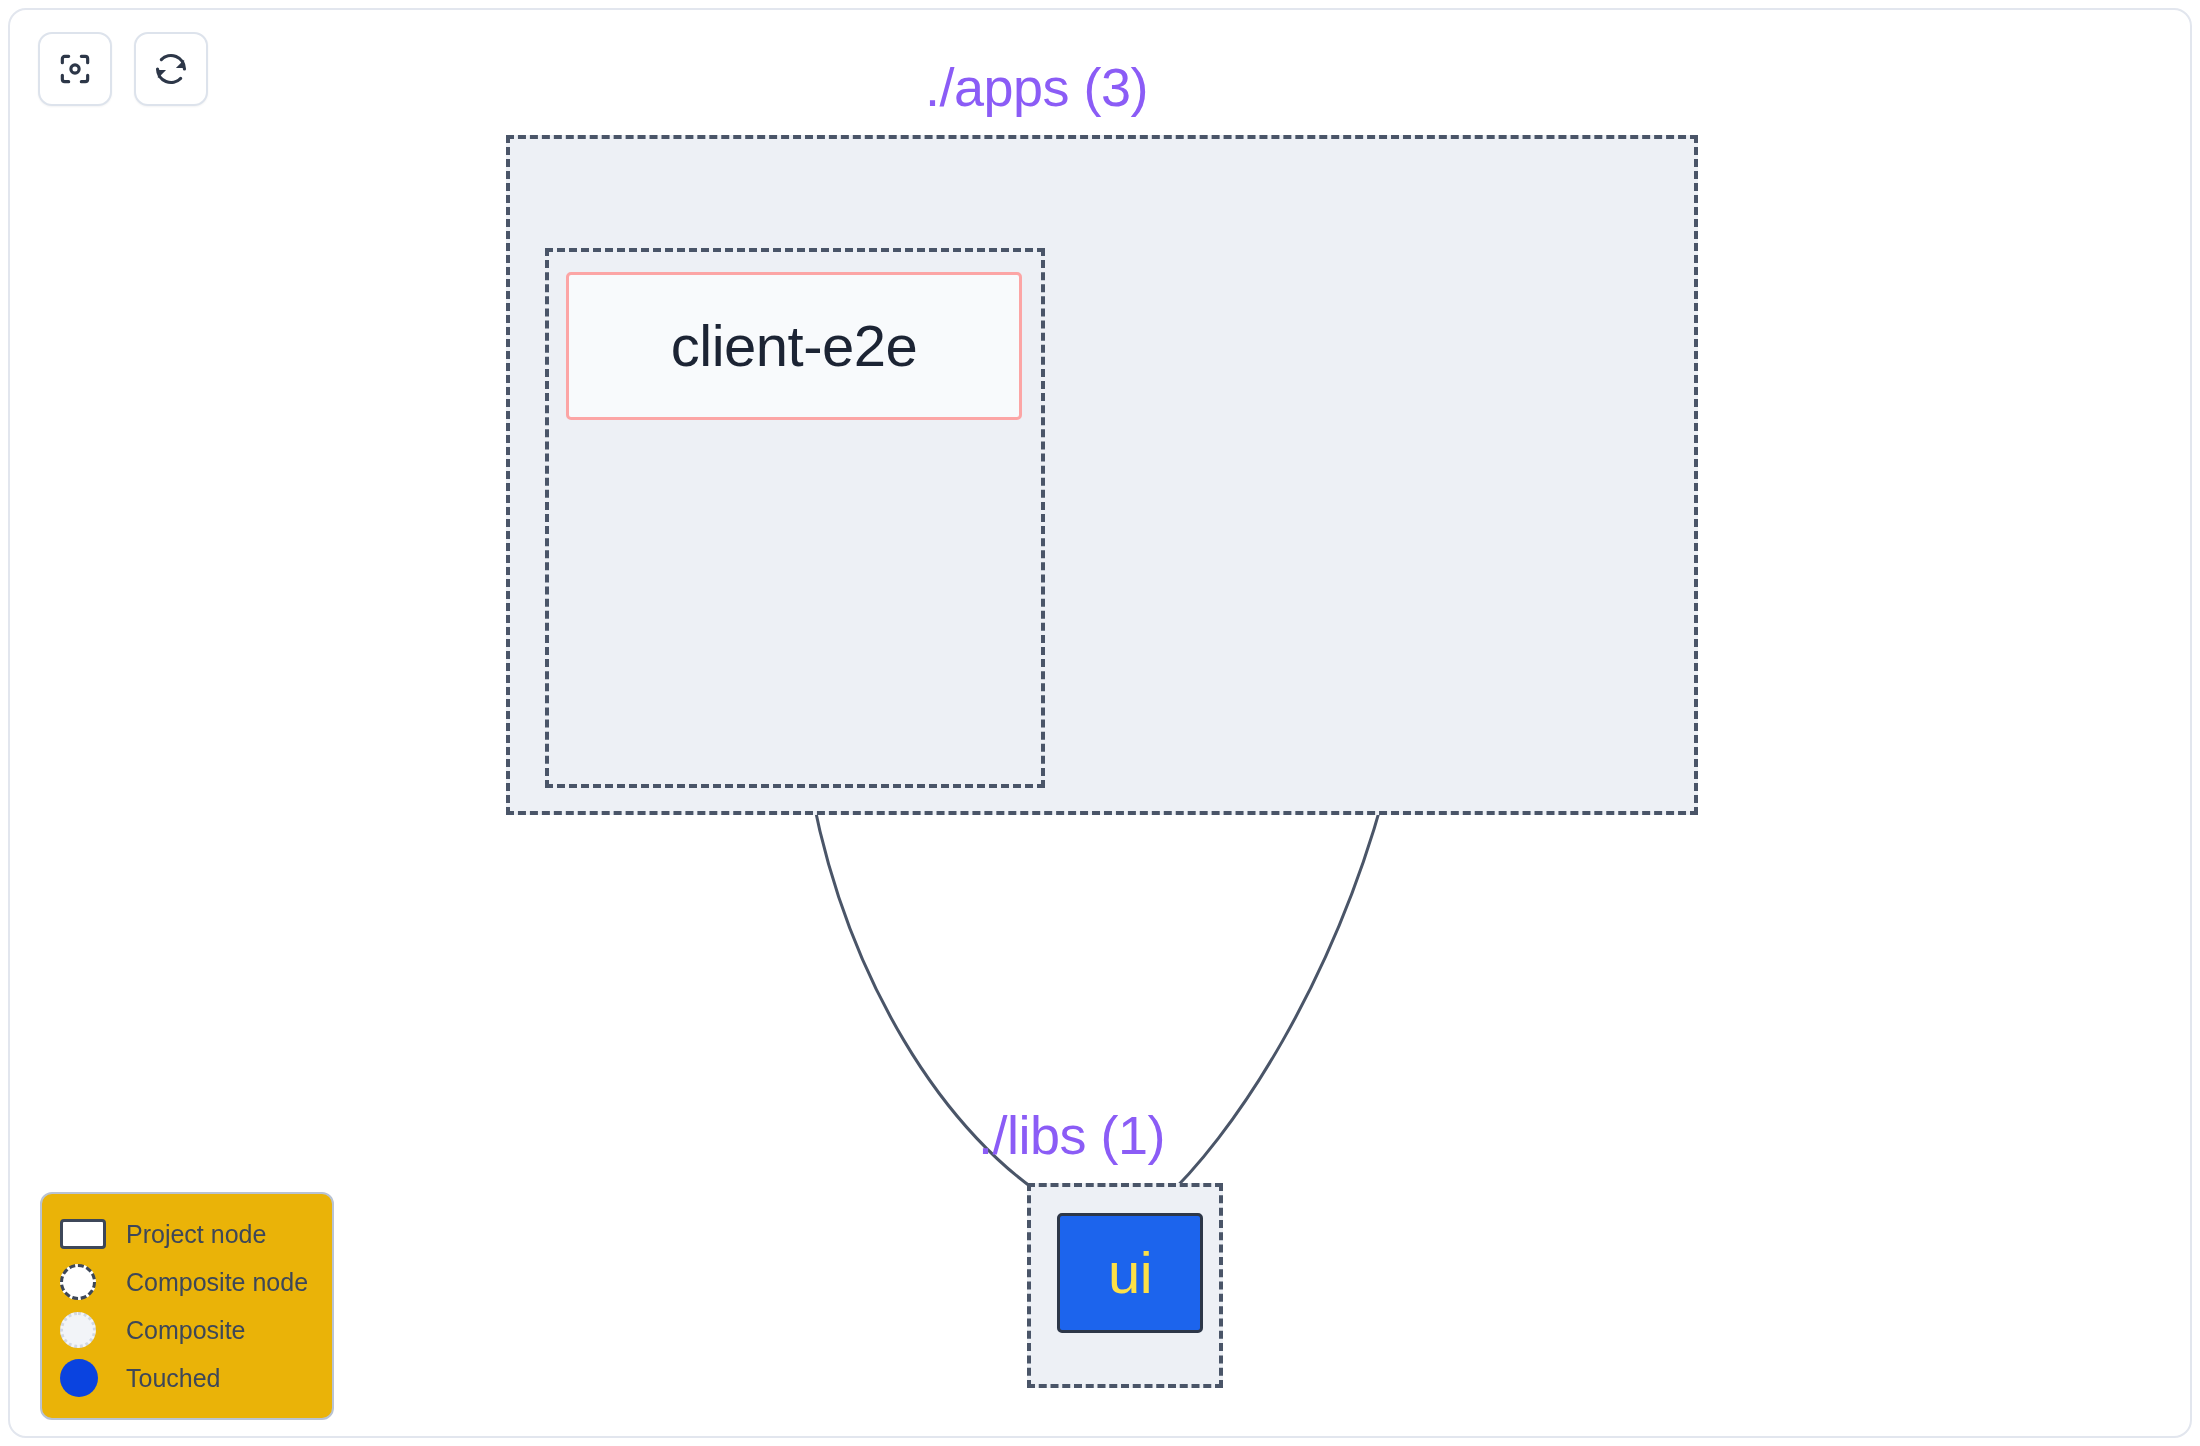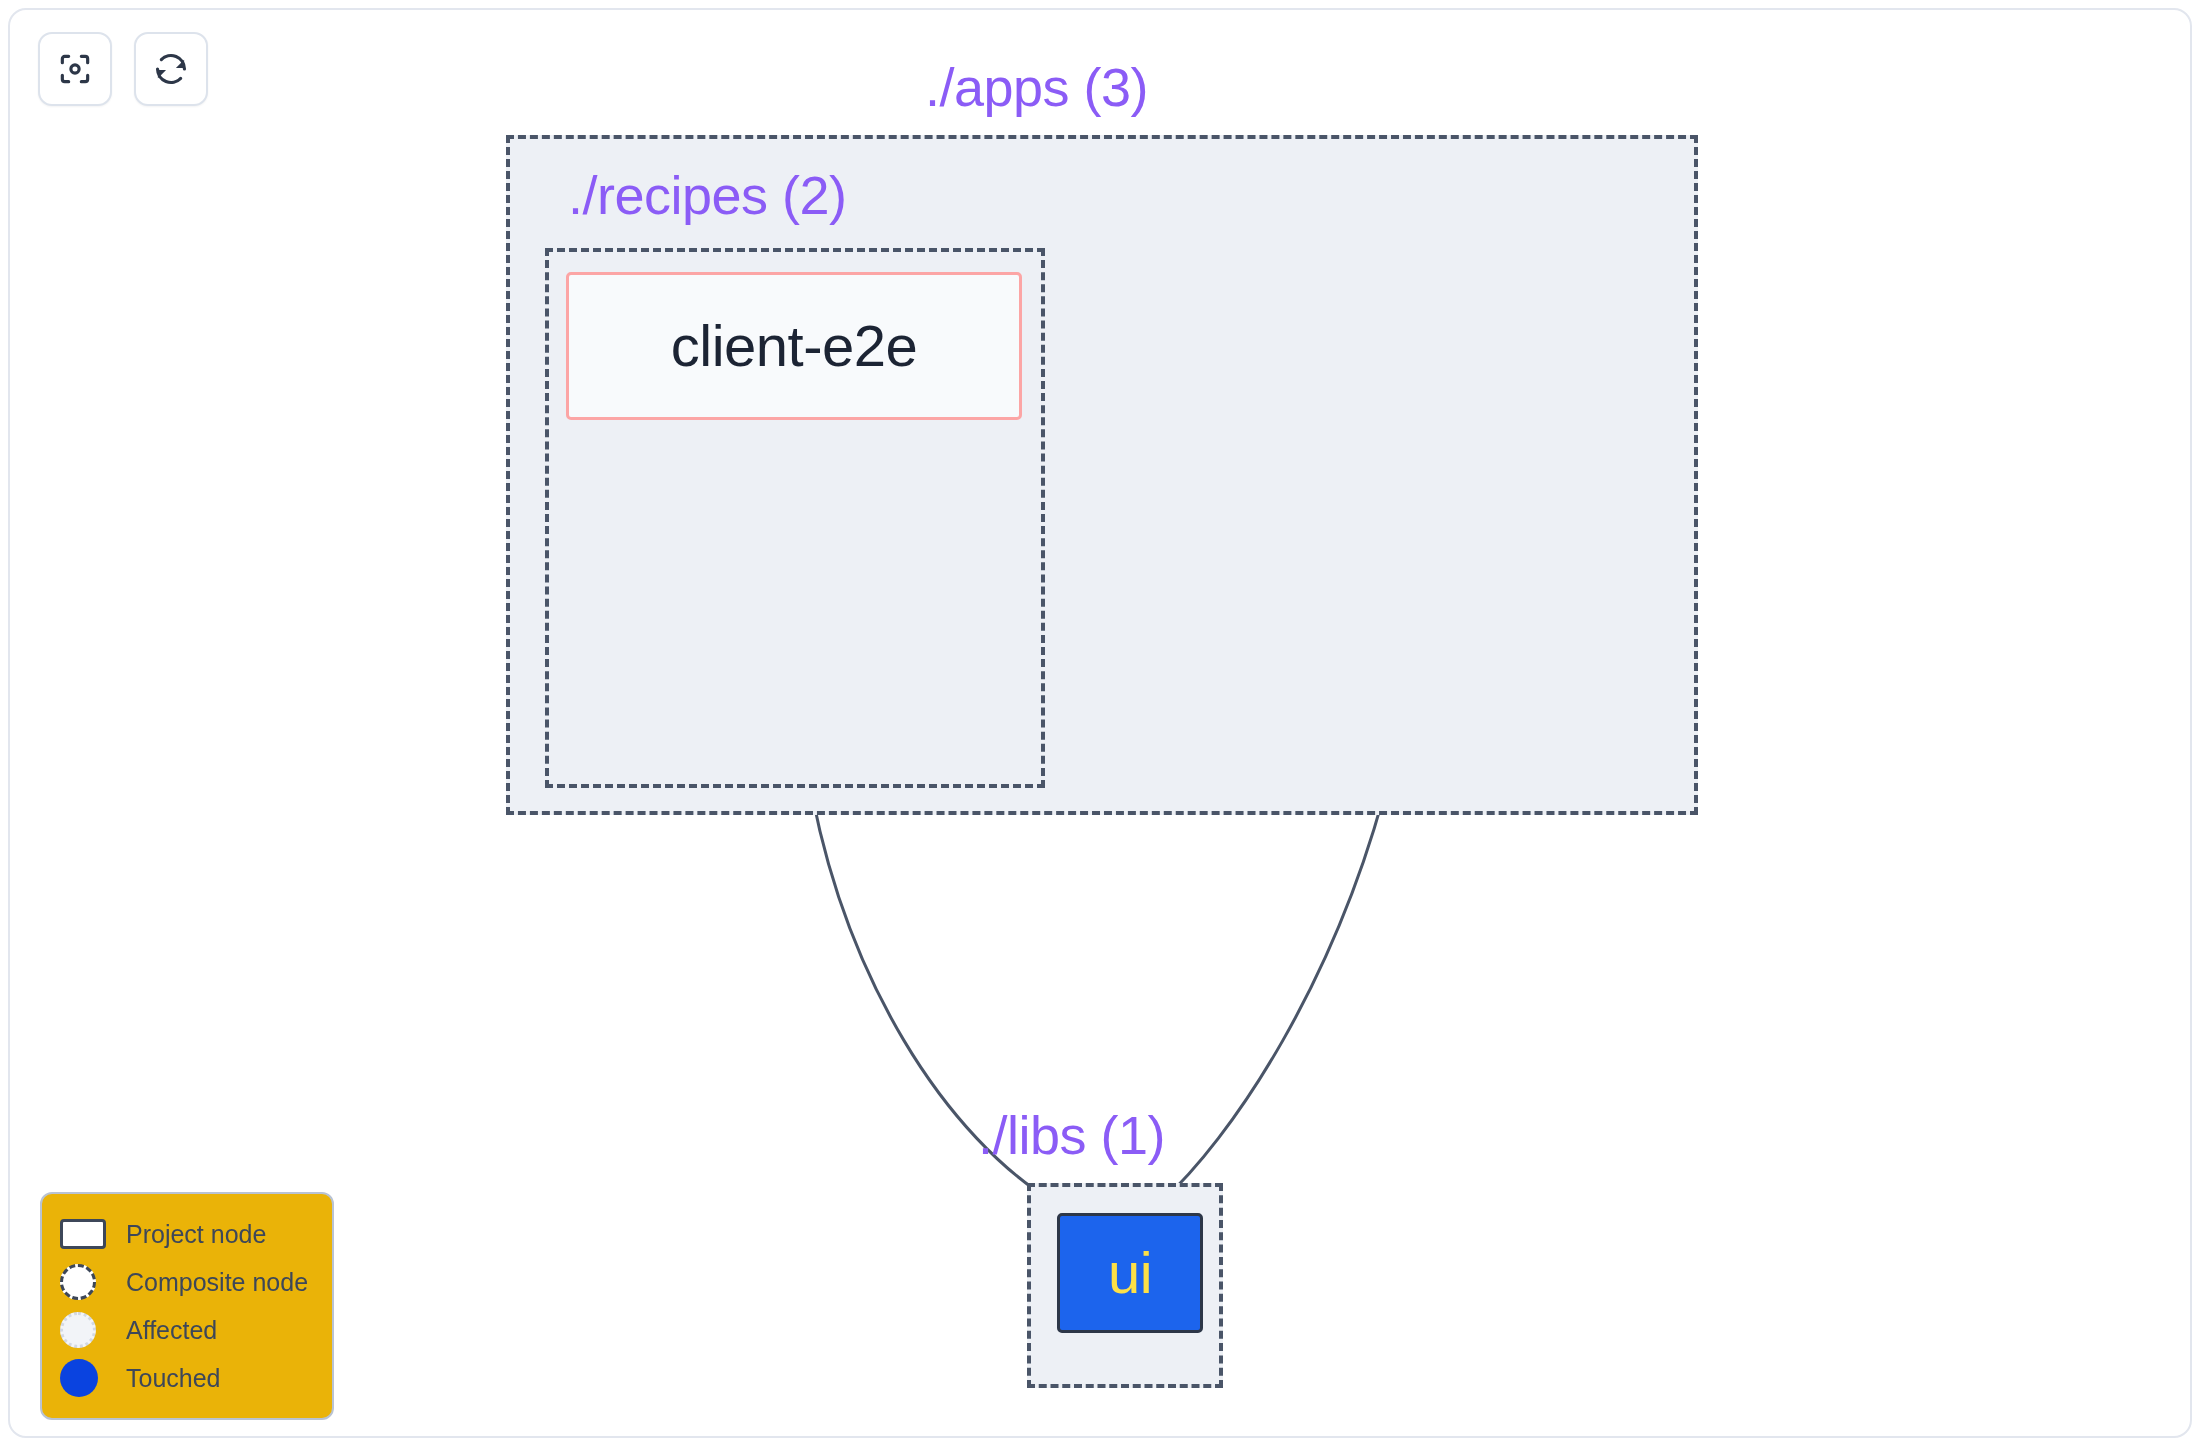--- a/index.html
+++ b/index.html
@@ -220,21 +220,20 @@
     <g>
       <path d="M 806 760 C 840 980 950 1140 1055 1203" fill="none" stroke="#4a5568" stroke-width="3" marker-end="url(#arrow)"></path>
     </g>
 
     <g>
       <path d="M 1393 760 C 1340 980 1230 1140 1160 1203" fill="none" stroke="#4a5568" stroke-width="3" marker-end="url(#arrow)"></path>
     </g>
   </svg>
 
   <div class="group-label" id="label-apps">./apps (3)</div>
-  <div class="group-label" id="label-recipes">./recipes (2)</div>
   <div class="group-label" id="label-libs">./libs (1)</div>
 
   <div class="node" id="node-client-e2e">client-e2e</div>
   <div class="node" id="node-ui">ui</div>
 
   <div id="legend">
 
     <div class="legend-row">
       <span class="swatch">
         <span class="sw-rect"></span>
@@ -246,21 +245,21 @@
       <span class="swatch">
         <span class="sw-dashed-circle"></span>
       </span>
       <span class="legend-text">Composite node</span>
     </div>
 
     <div class="legend-row">
       <span class="swatch">
         <span class="sw-affected"></span>
       </span>
-      <span class="legend-text">Affected</span>
+      <span class="legend-text">Composite</span>
     </div>
 
     <div class="legend-row">
       <span class="swatch">
         <span class="sw-touched"></span>
       </span>
       <span class="legend-text">Touched</span>
     </div>
 
   </div>

